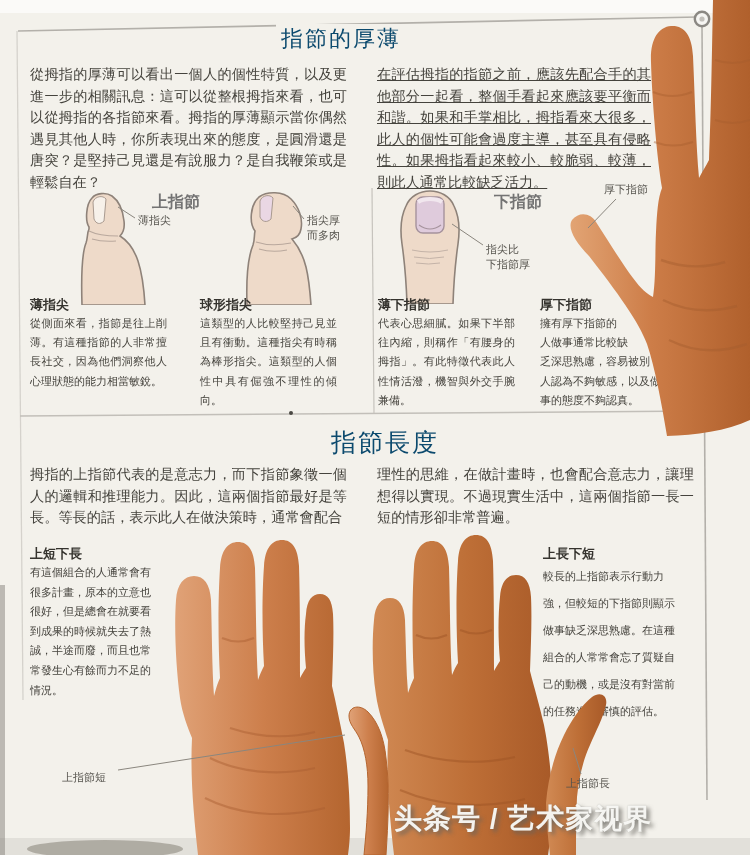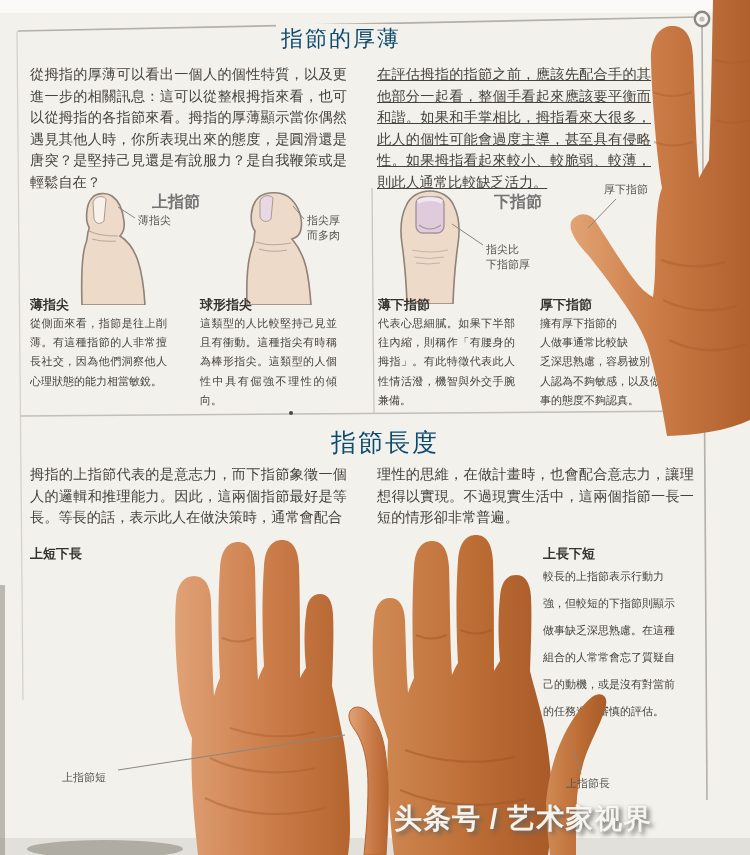--- a/index.html
+++ b/index.html
@@ -95,20 +95,27 @@
   <div class="abs blk-text pre" style="left:540px;top:314px;width:160px">擁有厚下指節的
 人做事通常比較缺
 乏深思熟慮，容易被別
 人認為不夠敏感，以及做
 事的態度不夠認真。</div>
 
   <div class="abs para il2">拇指的上指節代表的是意志力，而下指節象徵一個人的邏輯和推理能力。因此，這兩個指節最好是等長。等長的話，表示此人在做決策時，通常會配合</div>
   <div class="abs para ir2">理性的思維，在做計畫時，也會配合意志力，讓理想得以實現。不過現實生活中，這兩個指節一長一短的情形卻非常普遍。</div>
 
   <div class="abs blk-title" style="left:30px;top:545px">上短下長</div>
+  <div class="abs blk-text pre" style="left:30px;top:563px;width:150px;line-height:19.6px">有這個組合的人通常會有
+很多計畫，原本的立意也
+很好，但是總會在就要看
+到成果的時候就失去了熱
+誠，半途而廢，而且也常
+常發生心有餘而力不足的
+情況。</div>
   <div class="abs blk-title" style="left:543px;top:545px">上長下短</div>
   <div class="abs blk-text pre" style="left:543px;top:563px;width:160px;line-height:27px">較長的上指節表示行動力
 強，但較短的下指節則顯示
 做事缺乏深思熟慮。在這種
 組合的人常常會忘了質疑自
 己的動機，或是沒有對當前
 的任務進行審慎的評估。</div>
 
   <div class="abs lbl-s" style="left:62px;top:770px">上指節短</div>
   <div class="abs lbl-s" style="left:566px;top:776px">上指節長</div>

